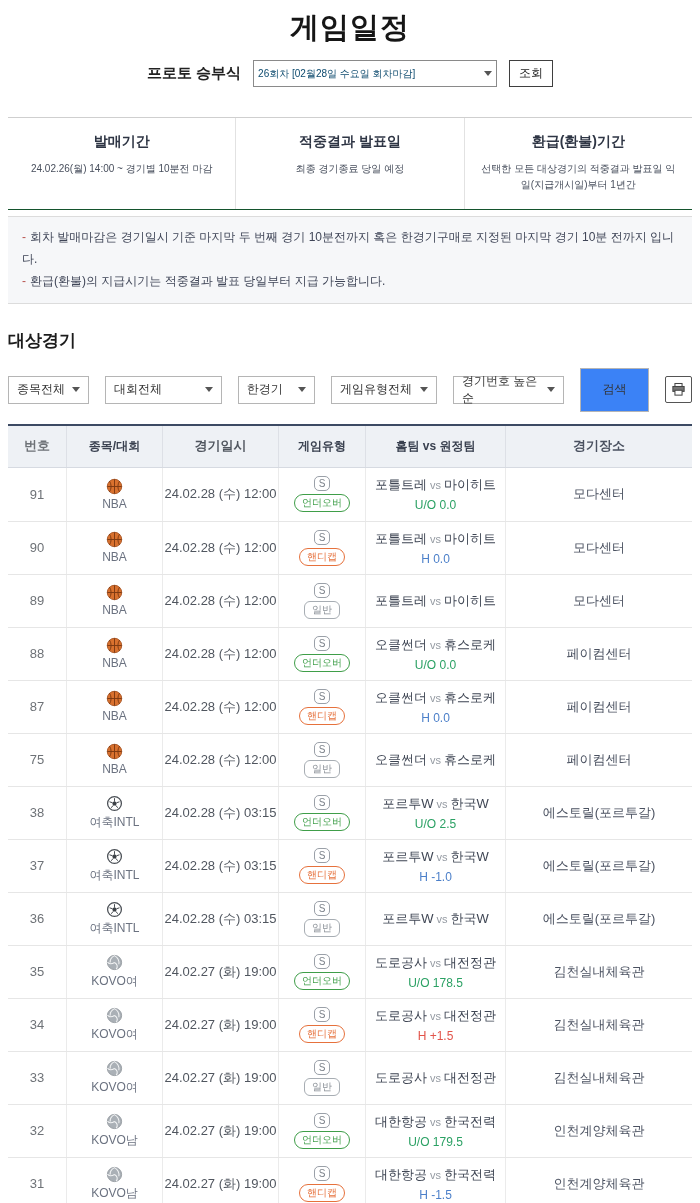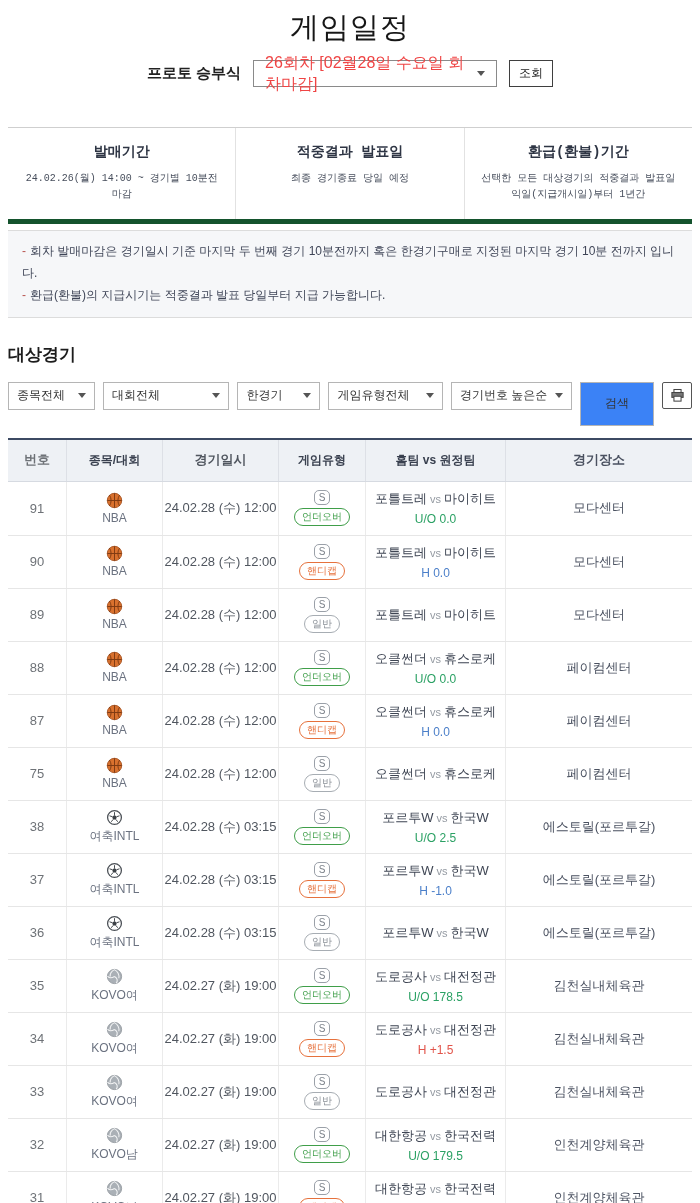--- a/index.html
+++ b/index.html
@@ -5,47 +5,47 @@
   * { box-sizing: border-box; margin: 0; padding: 0; }
   html, body { background: #fff; }
   body {
     width: 700px; height: 1203px; margin: 0 auto; overflow: hidden;
     font-family: "Liberation Sans", "DejaVu Sans", sans-serif;
     color: #3c4350;
   }
   .page { width: 700px; padding: 0 8px; }
 
   
-  .page-title { margin-top: 8px; text-align: center; font-size: 29px; font-weight: normal; color: #161616; letter-spacing: 1px; }
+  .page-title { margin-top: 8px; text-align: center; font-size: 29px; font-weight: bold; color: #161616; letter-spacing: 1px; }
   .proto-row { margin-top: 12px; display: flex; justify-content: center; align-items: center; gap: 12px; }
   .proto-label { font-size: 15px; font-weight: bold; color: #222; }
   .round-select { width: 244px; height: 27px; border: 1px solid #8a8a8a; background: #fff;
-    display: flex; align-items: center; justify-content: space-between; padding: 0 11px; font-size: 16px; color: #ef4444; cursor: pointer; }
+    display: flex; align-items: center; justify-content: space-between; padding: 0 4px; font-size: 10px; color: #0c4a6e; cursor: pointer; }
   .caret { width: 0; height: 0; border-left: 4px solid transparent; border-right: 4px solid transparent; border-top: 5px solid #555; }
   .lookup-btn { height: 27px; min-width: 40px; padding: 0 9px; border: 1px solid #3f3f3f; background: #fff; font-size: 12px; color: #222;
     display: flex; align-items: center; justify-content: center; cursor: pointer; }
 
   
-  .info-table { margin-top: 40px; border-top: 1px solid #cfcfcf; border-bottom: 5px solid #14532d; display: flex; font-family: Liberation Mono, monospace; }
+  .info-table { margin-top: 30px; border-top: 1px solid #cfcfcf; border-bottom: 1px solid #14532d; display: flex; }
   .info-col { flex: 1; padding: 15px 12px 17px; text-align: center; }
   .info-col + .info-col { border-left: 1px solid #e2e2e2; }
   .info-head { font-size: 14px; font-weight: bold; color: #2e3544; margin-bottom: 10px; }
   .info-value { font-size: 10px; color: #474e5c; line-height: 1.55; }
 
   
   .notes { margin-top: 6px; background: #f6f7f9; border-top: 1px solid #dcdcdc; border-bottom: 1px solid #dcdcdc;
     padding: 9px 14px 10px; list-style: none; }
   .notes li { font-size: 12px; color: #3f4557; line-height: 1.85; }
   .notes .dash { color: #b8544f; margin-right: 4px; }
 
   
   .section-title { margin-top: 25px; font-size: 17px; font-weight: bold; color: #1c1c1c; }
 
   
-  .filter-bar { margin-top: 16px; display: flex; align-items: flex-start; gap: 8px; }
+  .filter-bar { margin-top: 16px; display: flex; align-items: center; gap: 16px; }
   .filter-select { height: 28px; border: 1px solid #b5b5b5; background: #fff; display: flex; align-items: center;
     justify-content: space-between; padding: 0 8px; font-size: 12px; color: #333; cursor: pointer; }
   .w1 { width: 88px; } .w2 { width: 128px; } .w3 { width: 84px; } .w4 { width: 116px; } .w5 { width: 122px; }
   .search-btn { width: 76px; height: 44px; border: 1px solid #b5b5b5; background: #3b82f6; font-size: 12px; color: #333;
     display: flex; align-items: center; justify-content: center; cursor: pointer; font-family: Liberation Mono, monospace; }
   .print-btn { margin-left: auto; width: 30px; height: 27px; border: 1px solid #555; background: #fff; border-radius: 2px;
     display: flex; align-items: center; justify-content: center; cursor: pointer; }
 
   
   .games-table { margin-top: 12px; border-top: 2px solid #3c4a63; border-bottom: 1px solid #c9c9c9; }
@@ -65,21 +65,21 @@
 
   .sport-ic { line-height: 0; }
   .sport-lb { margin-top: 2px; font-size: 12px; color: #6b7280; }
 
   .s-mark { width: 16px; height: 15px; border: 1px solid #9aa0a8; border-radius: 5px; color: #7c828a;
     font-size: 10px; line-height: 13px; text-align: center; display: inline-block; background: #fff; }
   .badge { margin-top: 3px; display: inline-block; border: 1px solid; border-radius: 9px; padding: 1px 7px 2px;
     font-size: 10px; line-height: 13px; background: #fff; white-space: nowrap; }
   .badge-underover { color: #3f9e49; border-color: #3f9e49; }
   .badge-handicap { color: #e6713c; border-color: #e6713c; }
-  .badge-normal { color: #8a9097; border-color: #a7adb3; }
+  .badge-normal { color: #8a9097; border-color: #a7adb3; border-radius: 6px; }
 
   .teams { font-size: 13px; color: #3e4553; white-space: nowrap; }
   .teams .vs { font-size: 11px; color: #949aa2; margin: 0 3px; }
   .line-val { margin-top: 4px; font-size: 12px; }
 </style>
 </head>
 <body>
 
 <div class="page">
 

